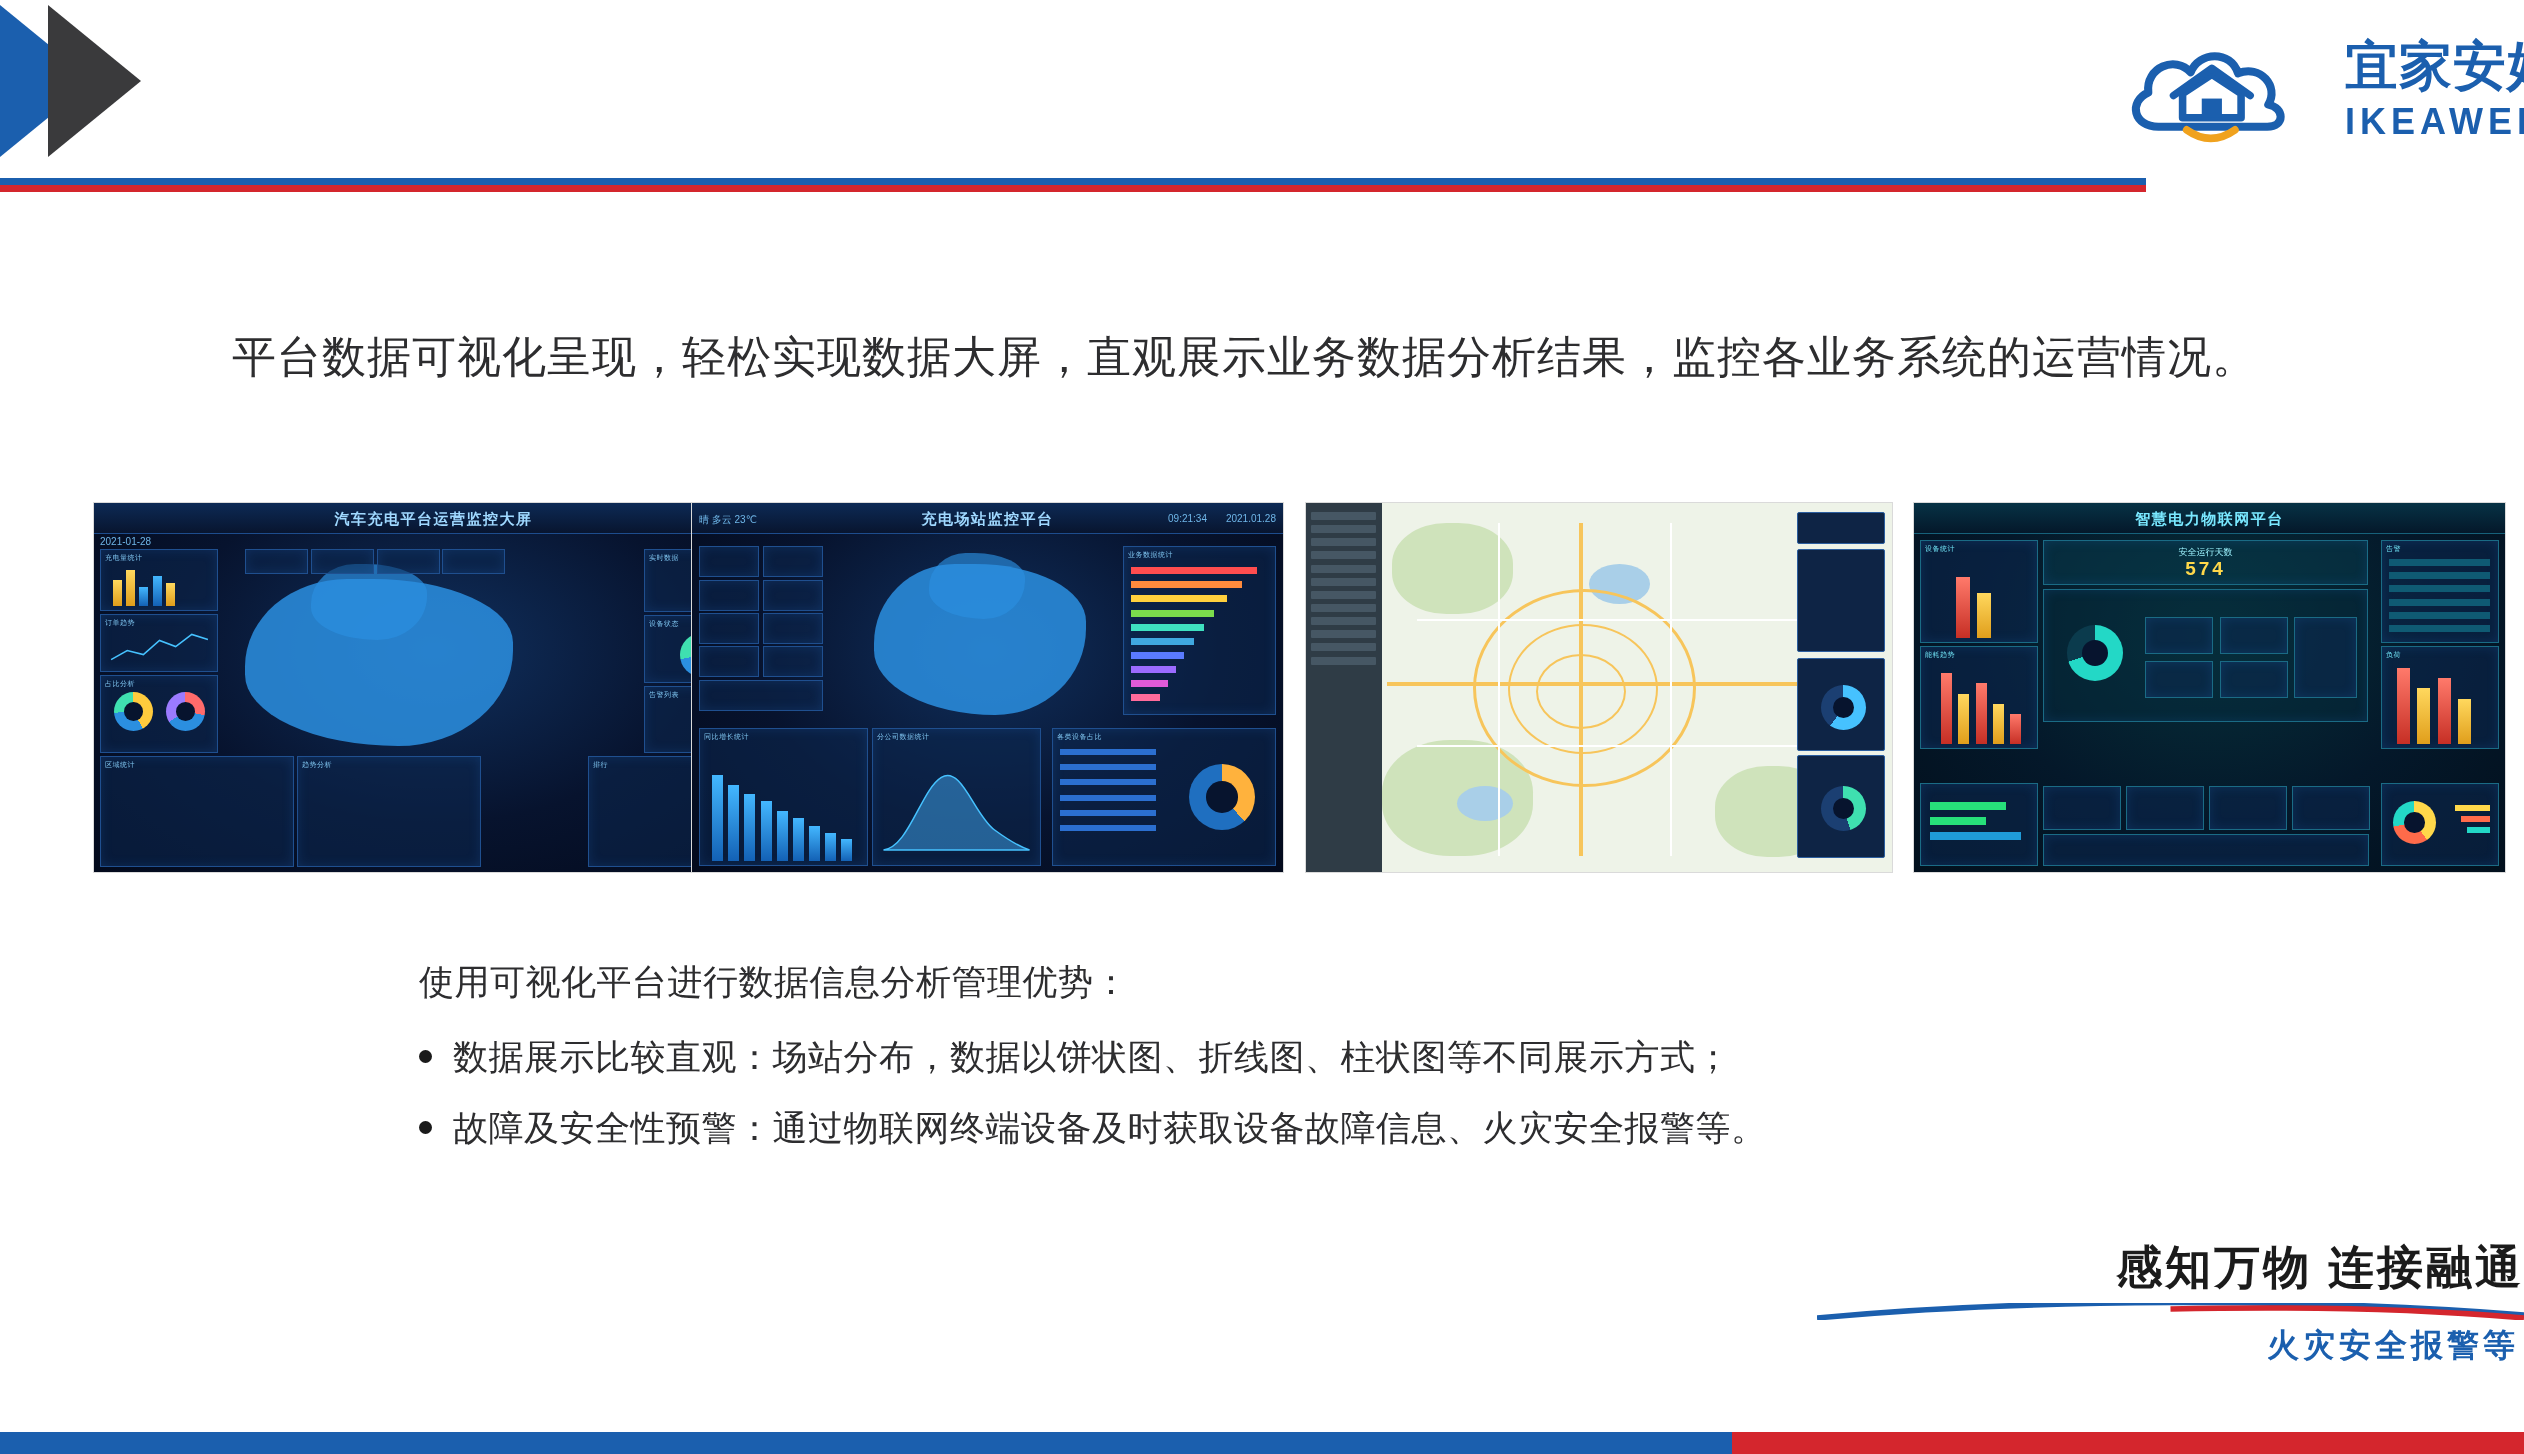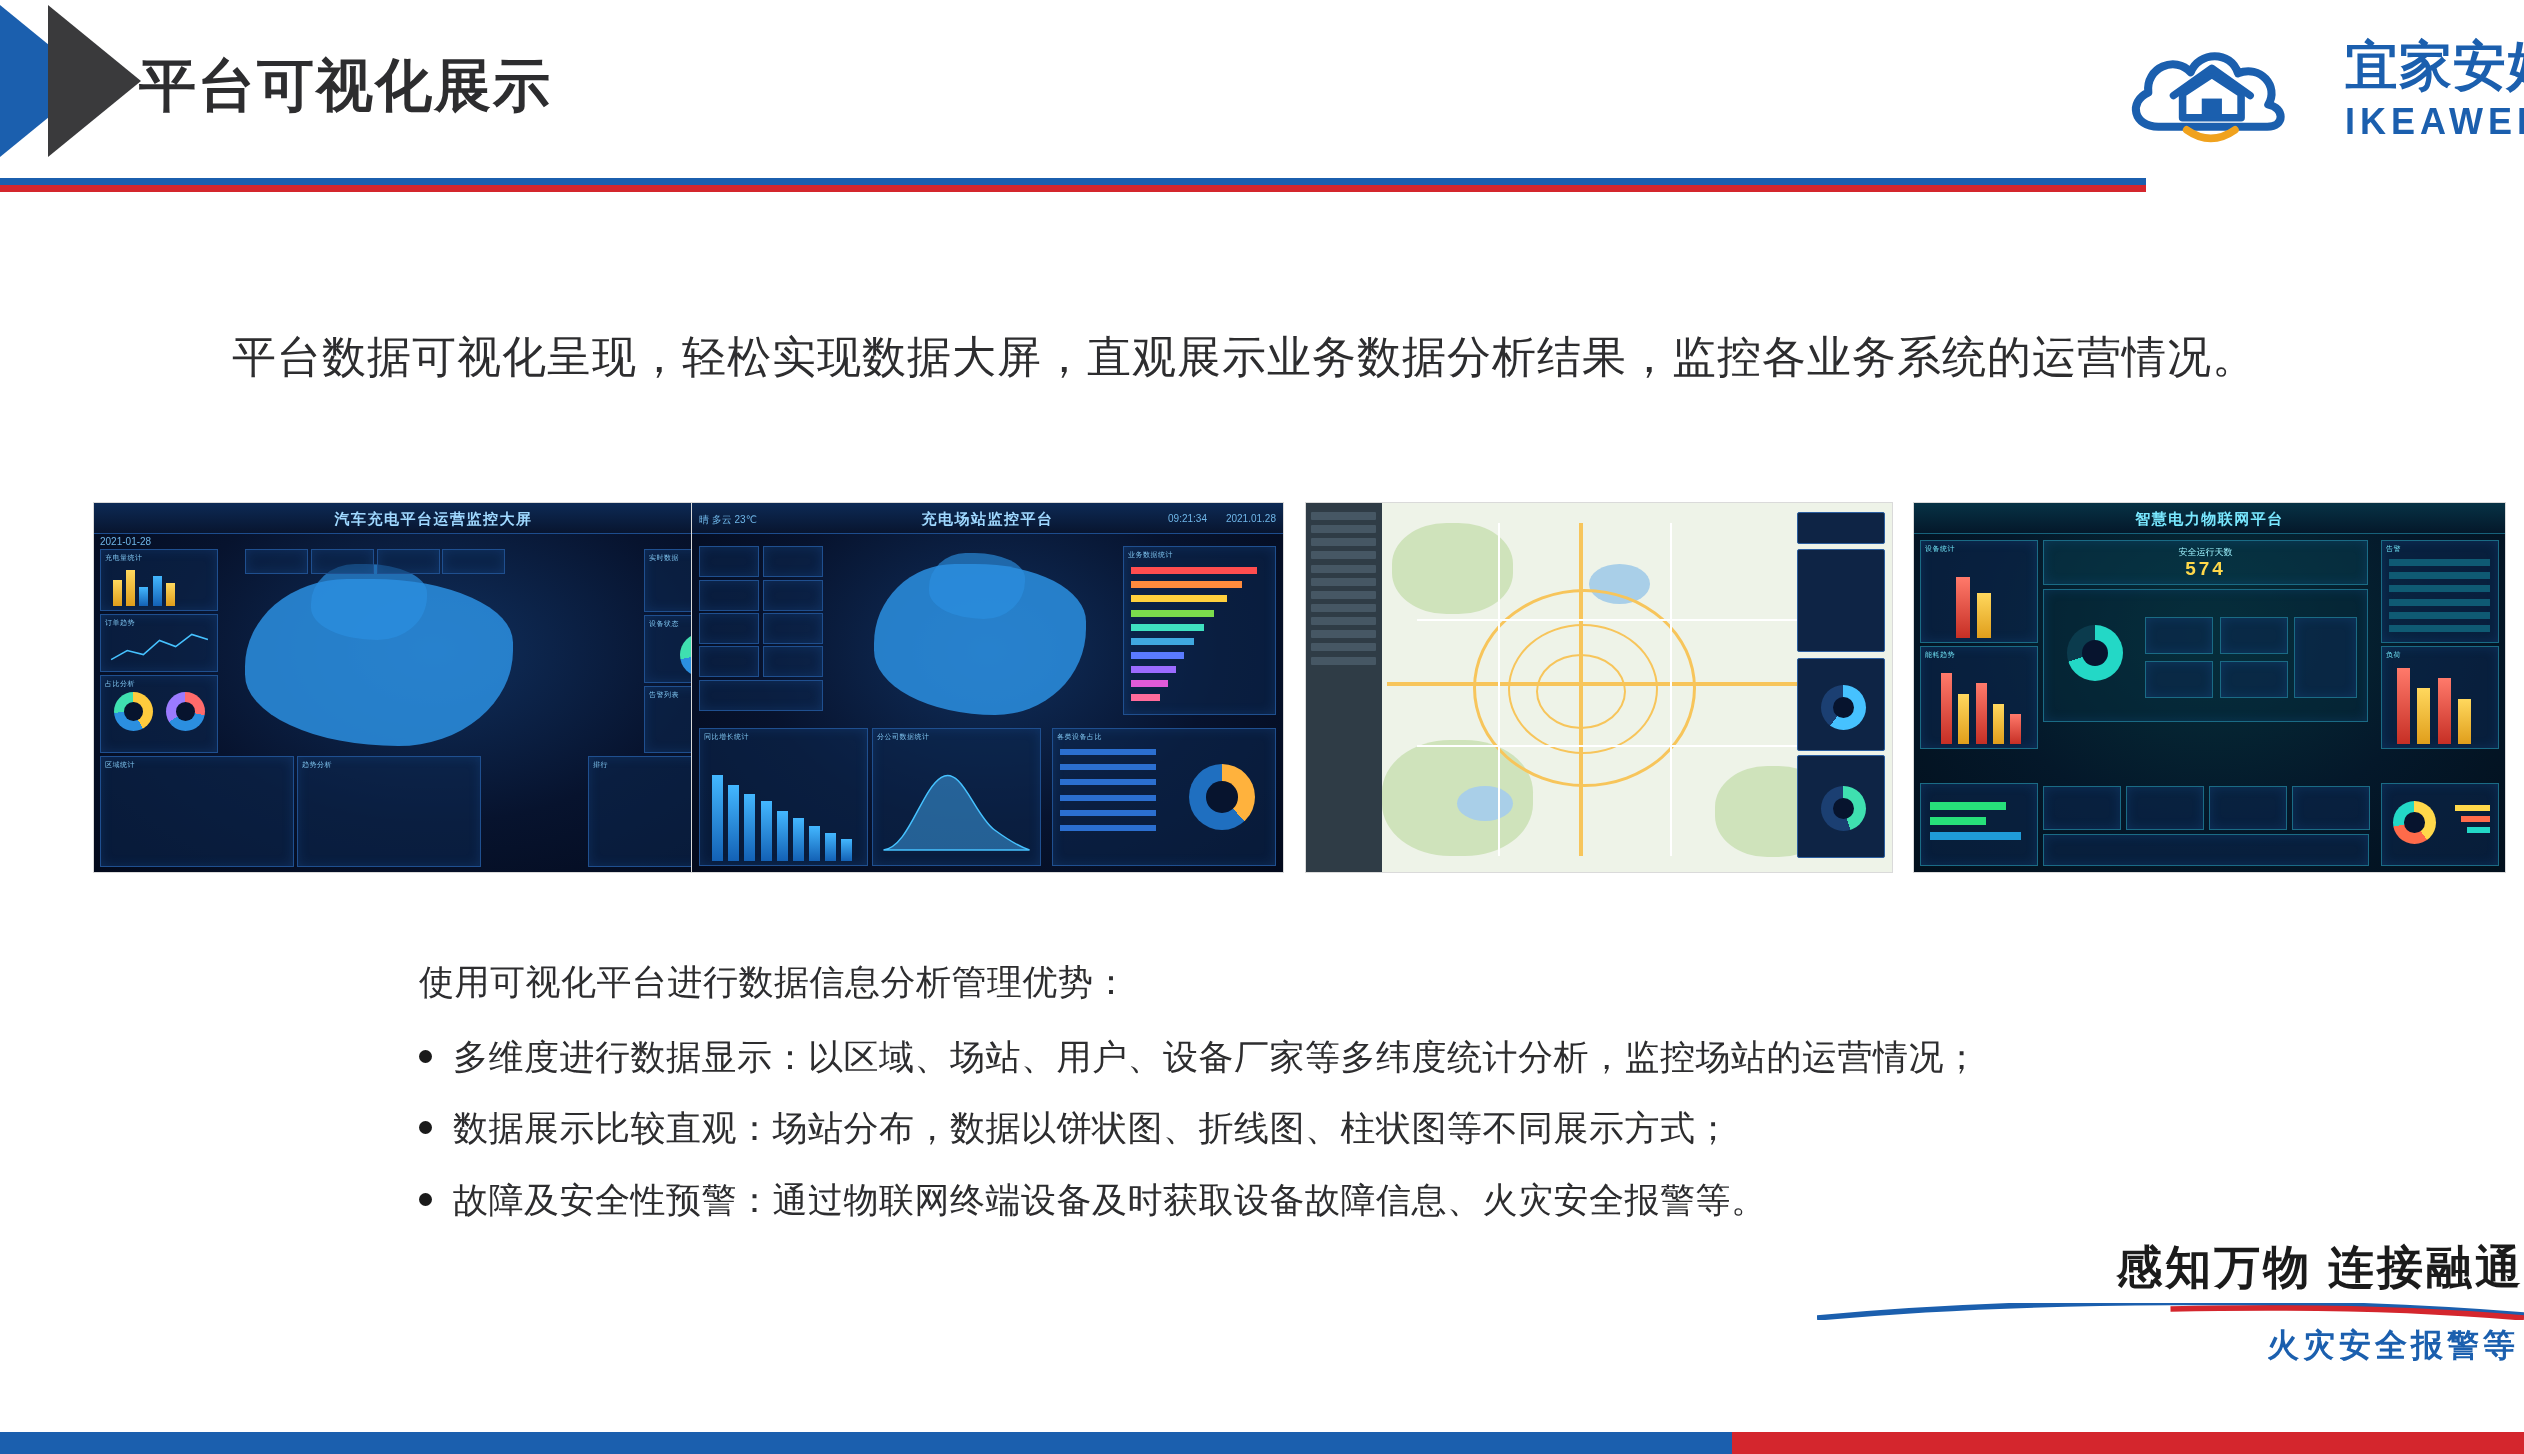--- a/index.html
+++ b/index.html
@@ -178,21 +178,20 @@
   .fb-red{position:absolute;left:1732px;bottom:0;width:853px;height:22px;background:#d4262d;}
 </style>
 </head>
 <body>
 
 <div class="header">
   <div class="hdr-arrow-wrap">
     <div class="hdr-arrow-blue"></div>
     <div class="hdr-arrow-dark"></div>
   </div>
-  <div class="hdr-title">平台可视化展示</div>
   <div class="hdr-rule-blue"></div>
   <div class="hdr-rule-red"></div>
 
   <div class="logo">
     <div class="logo-cloud">
       <svg viewBox="0 0 430 240" width="217" height="121">
         <path d="M70 190 C20 190 10 140 50 122 C44 72 104 48 134 82 C150 40 214 38 228 84 C272 66 310 110 288 146 C320 152 322 190 286 190 Z" fill="none" stroke="#1b5fae" stroke-width="16" stroke-linejoin="round"></path>
         <path d="M118 172 L118 124 L176 86 L234 124 L234 172 Z" fill="none" stroke="#1b5fae" stroke-width="15" stroke-linejoin="round"></path>
         <path d="M100 128 L176 74 L252 128" fill="none" stroke="#1b5fae" stroke-width="15" stroke-linecap="round" stroke-linejoin="round"></path>
         <rect x="156" y="134" width="40" height="38" fill="#1b5fae"></rect>
@@ -444,24 +443,20 @@
       </div>
     </div>
   </div>
 </div>
 
 <div class="bullets">
   <div class="bl-head">使用可视化平台进行数据信息分析管理优势：</div>
 
   <div class="bl-item">
     <div class="bl-dot"></div>
-    <div class="bl-txt">多维度进行数据显示：以区域、场站、用户、设备厂家等多纬度统计分析，监控场站的运营情况；</div>
-  </div>
-  <div class="bl-item">
-    <div class="bl-dot"></div>
     <div class="bl-txt">数据展示比较直观：场站分布，数据以饼状图、折线图、柱状图等不同展示方式；</div>
   </div>
   <div class="bl-item">
     <div class="bl-dot"></div>
     <div class="bl-txt">故障及安全性预警：通过物联网终端设备及时获取设备故障信息、火灾安全报警等。</div>
   </div>
 </div>
 
 <div class="slogan">
   <div class="slogan-1">感知万物  连接融通</div>

